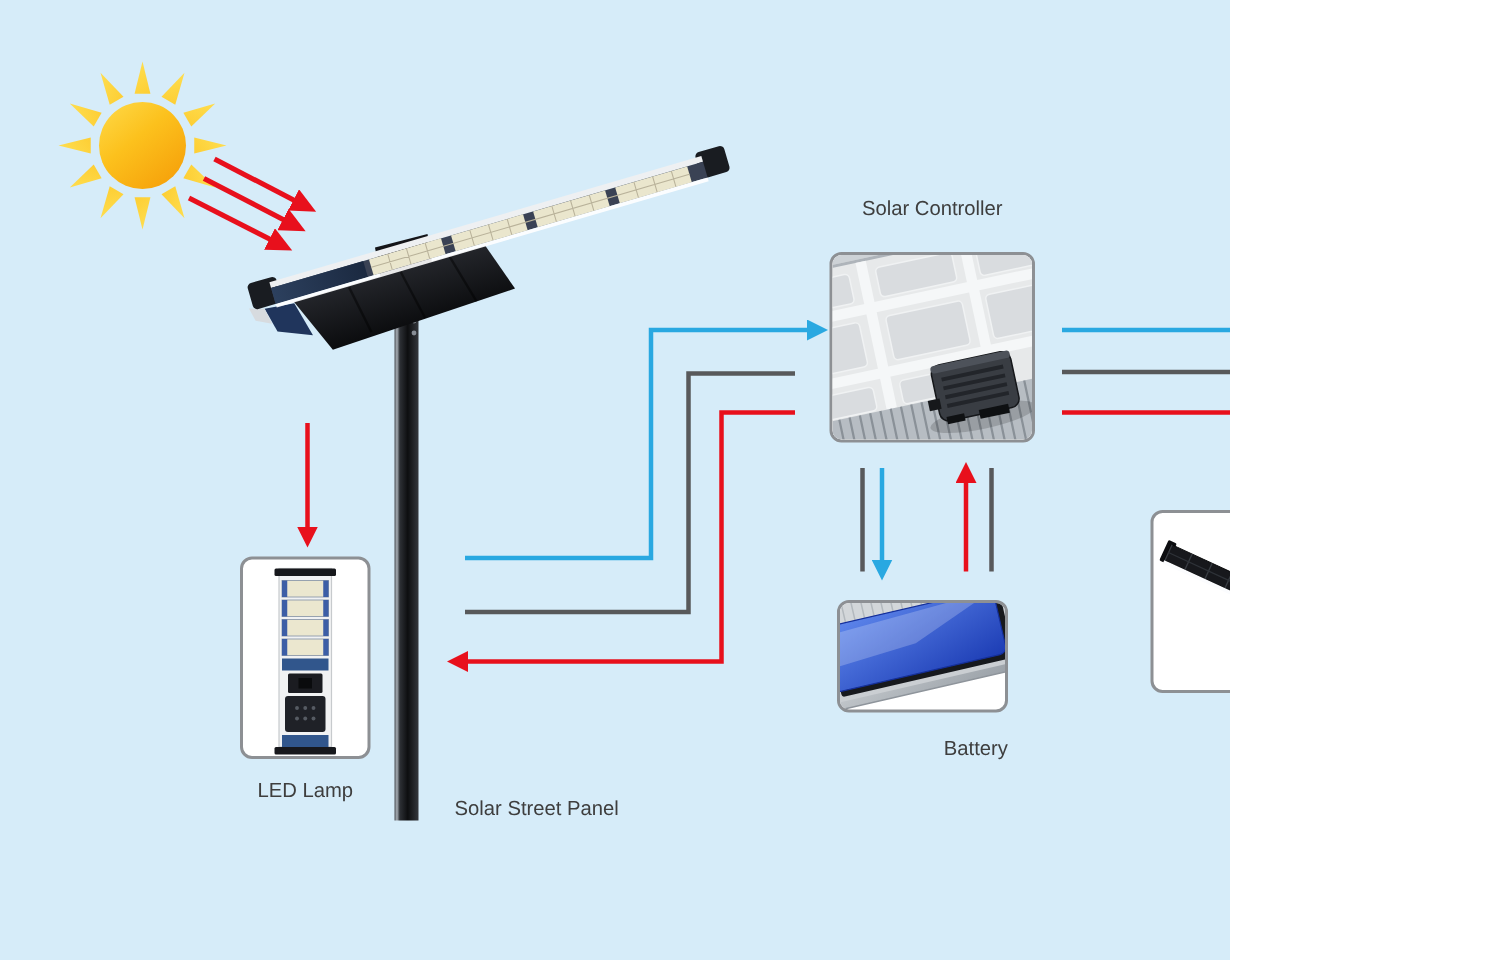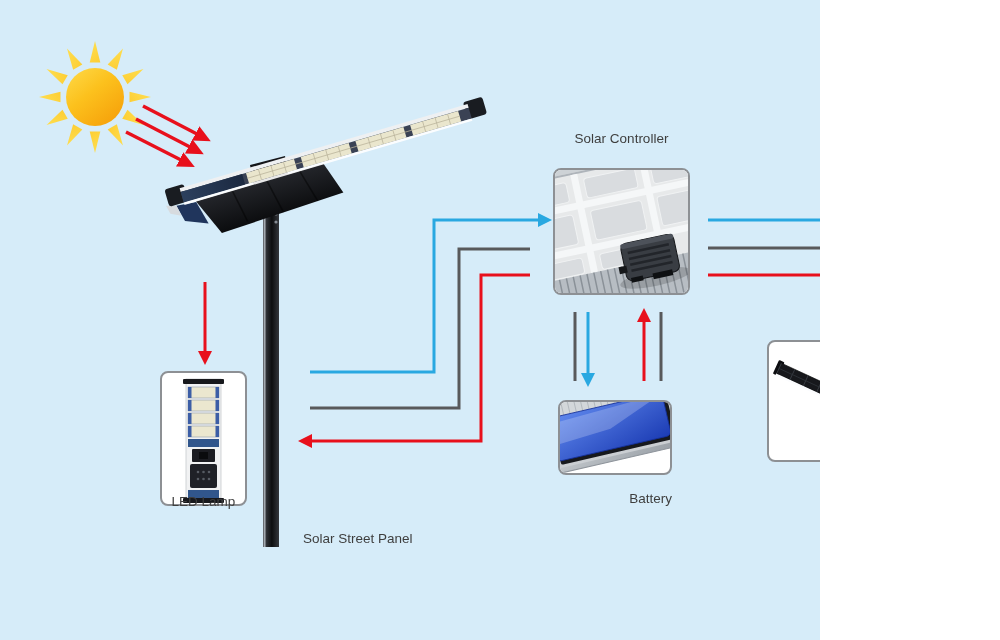--- a/index.html
+++ b/index.html
@@ -20,21 +20,21 @@
   #box-battery   {left:558px; top:400px; width:114px; height:75px;}
   #box-panel     {left:767px; top:340px; width:163px; height:122px;}
   #box-lamp      {left:160px; top:371px; width:87px;  height:135px;}
   .lbl{
     position:absolute; z-index:3; color:var(--label-text,#3f3f3f);
     font-size:13.5px; line-height:16px; white-space:nowrap;
   }
   #lbl-controller{left:553px; top:131px; width:137px; text-align:center;}
   #lbl-battery   {left:558px; top:491px; width:114px; text-align:right;}
   #lbl-panel     {left:767px; top:491px; width:163px; text-align:center;}
-  #lbl-lamp      {left:160px; top:494px; width:87px;  text-align:center;}
+  #lbl-lamp      {left:160px; top:519px; width:87px;  text-align:center;}
   #lbl-street    {left:303px; top:531px;}
   .flow{fill:none; stroke-width:3;}
   .fb{stroke:var(--flow-blue,#29a8e1);}
   .fr{stroke:var(--flow-red,#e8101c);}
   .fg{stroke:var(--flow-gray,#58595b);}
   .mb{fill:var(--flow-blue,#29a8e1);}
   .mr{fill:var(--flow-red,#e8101c);}
 </style>
 </head>
 <body>

